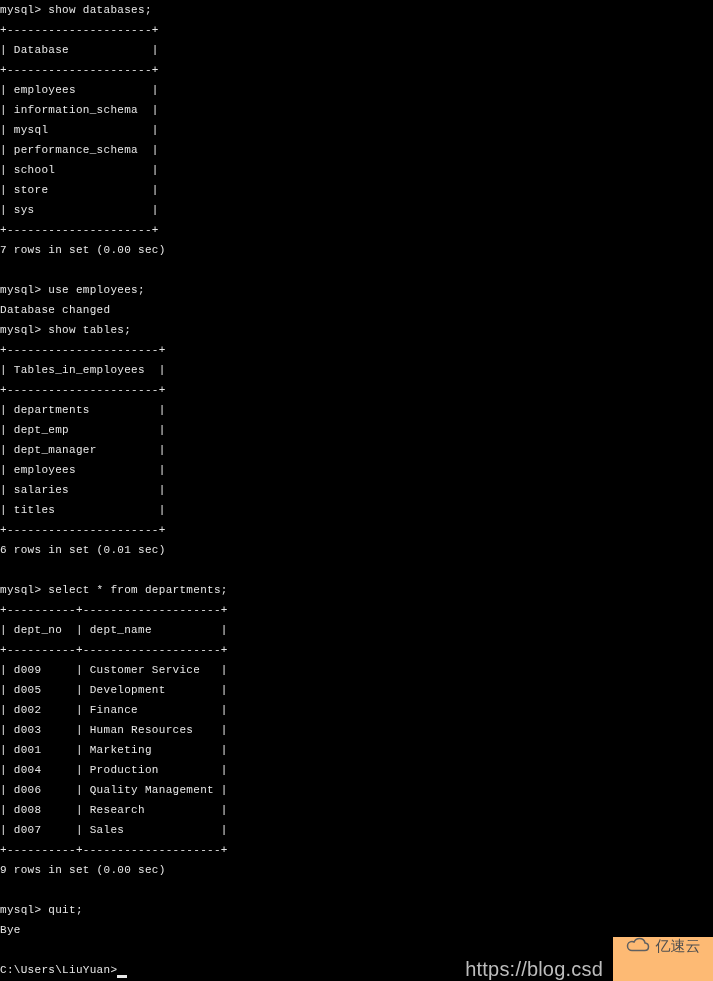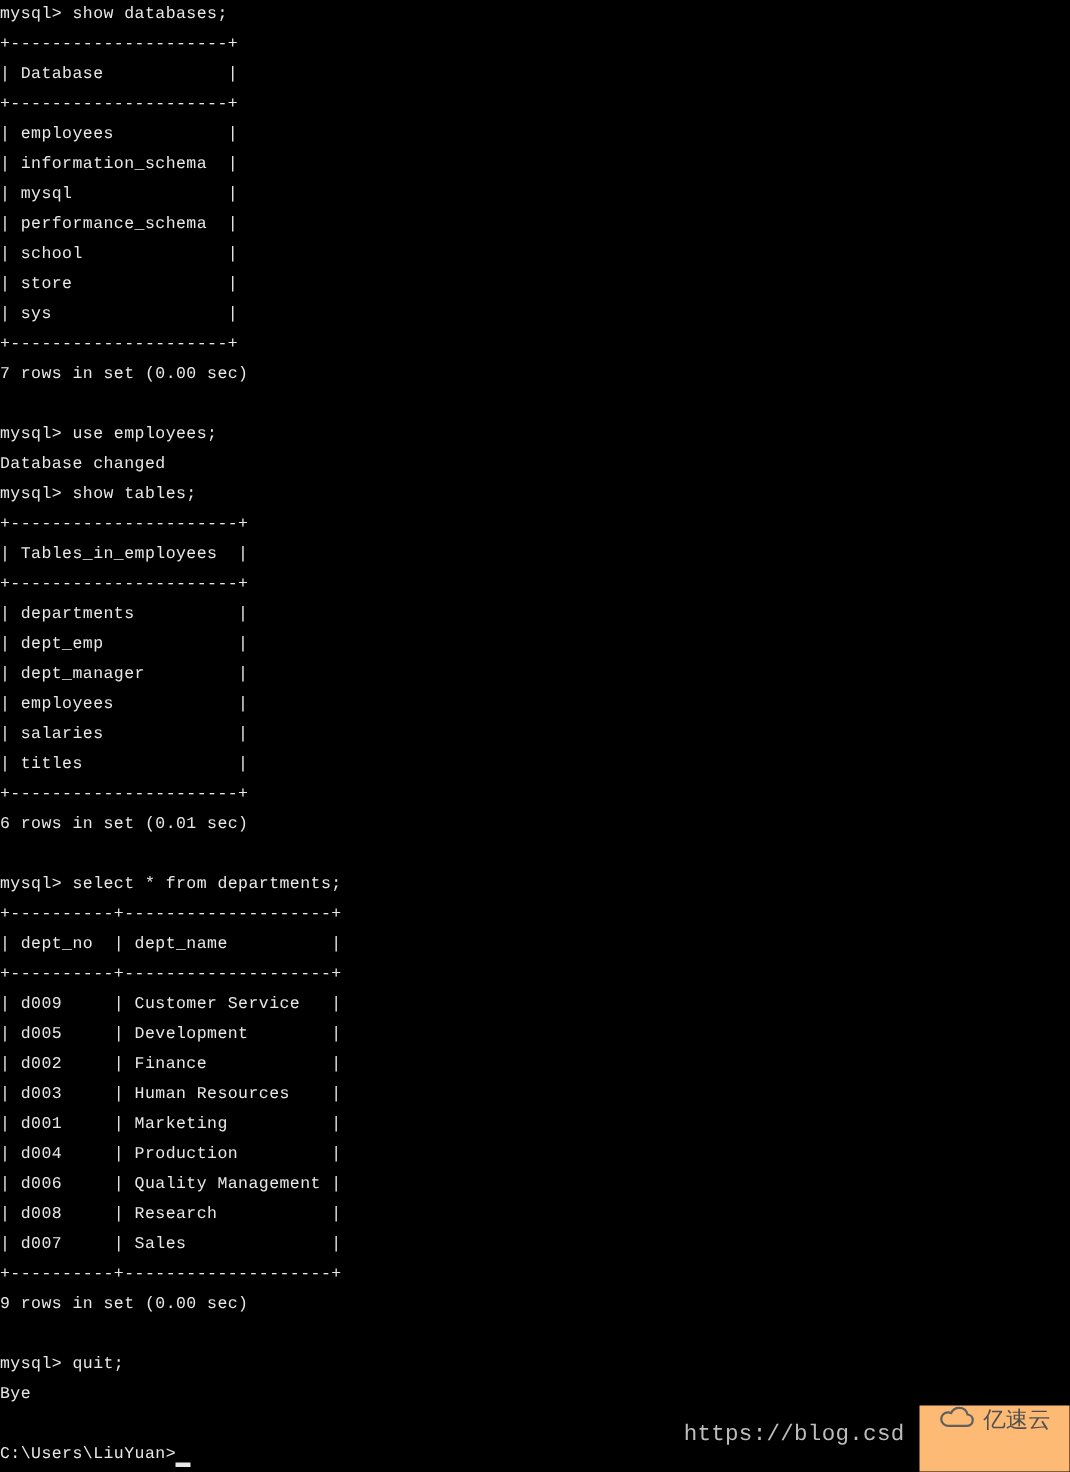--- a/index.html
+++ b/index.html
@@ -27,25 +27,25 @@
     height: 44px;
     width: 100px;
     background: #fdba74;
     display: flex;
     align-items: flex-start;
     justify-content: center;
     gap: 6px;
   }
   .watermark-text {
     position: fixed;
-    bottom: 16px;
+    bottom: 0;
     right: 110px;
     color: #bdbdbd;
-    font-family: Liberation Mono, monospace;
-    font-size: 15px;
+    font-family: Liberation Sans, sans-serif;
+    font-size: 20px;
     letter-spacing: 0.2px;
   }
   .watermark-logo {
     width: 24px;
     height: 18px;
   }
   .watermark-label {
     color: #505050;
     font-family: "Microsoft YaHei", sans-serif;
     font-size: 15px;

